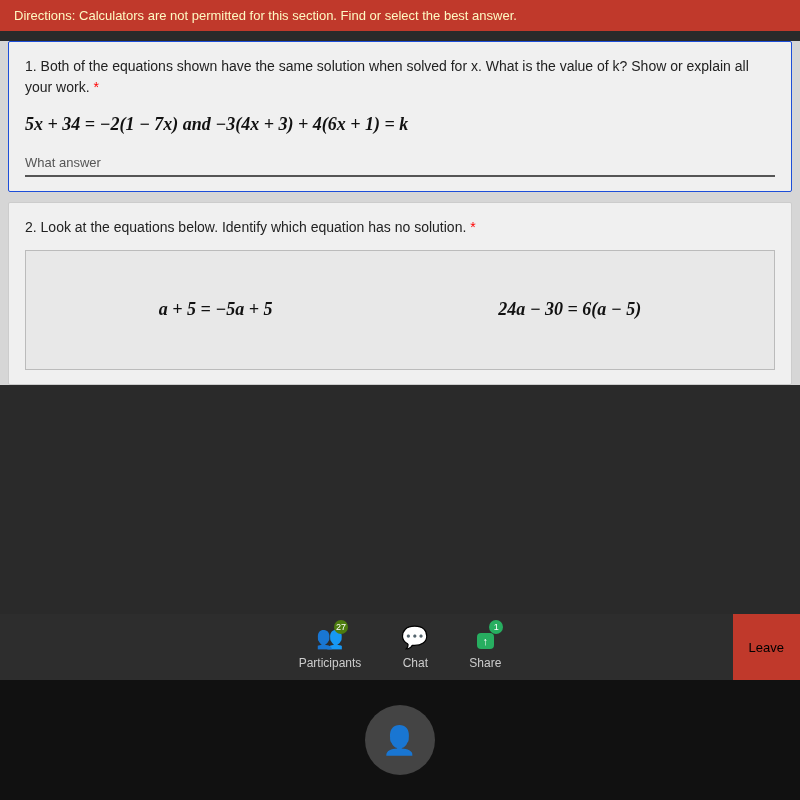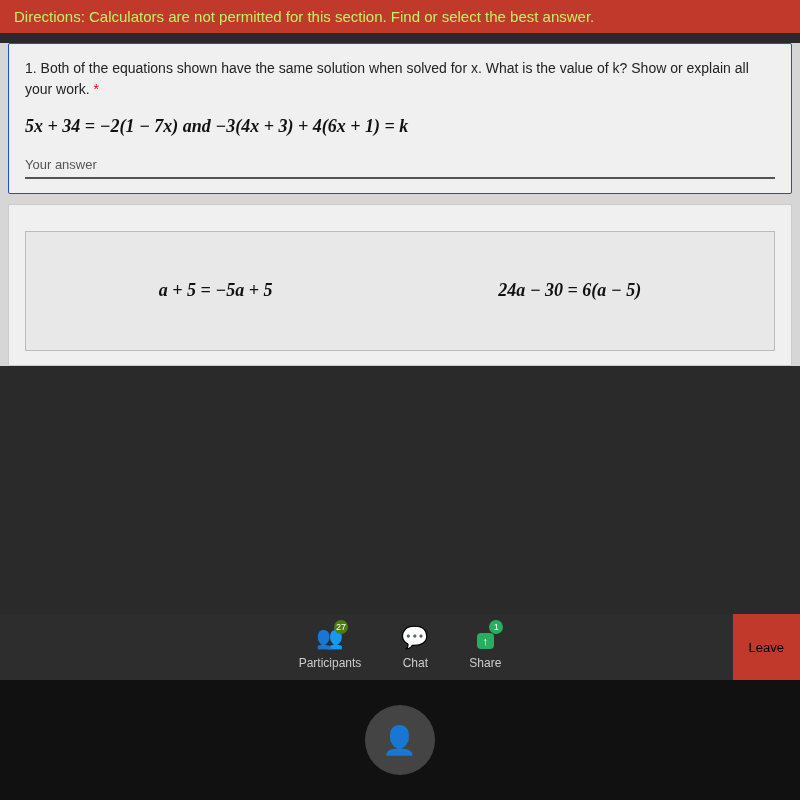--- a/index.html
+++ b/index.html
@@ -16,22 +16,22 @@
     .screen {
       width: 800px;
       height: 800px;
       position: relative;
       background: #2a2a2a;
     }
 
     
     .top-banner {
       background: #c0392b;
-      color: #bef264;
-      font-size: 15px;
+      color: #fef9c3;
+      font-size: 13px;
       padding: 8px 14px;
       width: 100%;
     }
 
     
     .main-content {
       background: #d6d6d6;
       padding: 0;
       width: 100%;
     }
@@ -210,25 +210,30 @@
     <div class="question-card">
       <p class="question-text">
         <span>1.</span>
         <span>Both of the equations shown have the same solution when solved for x. What is the value of k? Show or explain all your work.</span>
         <span class="required-star">*</span>
       </p>
       <div class="equation-line">
         <span>5x + 34 = −2(1 − 7x)  and  −3(4x + 3) + 4(6x + 1) = k</span>
       </div>
       <div class="answer-input-area">
-        <span class="answer-label">Your answer</span>
+        <span class="answer-label">What answer</span>
       </div>
     </div>
 
     <div class="question-card-2">
+      <p class="question-text">
+        <span>2.</span>
+        <span>Look at the equations below. Identify which equation has no solution.</span>
+        <span class="required-star">*</span>
+      </p>
       <div class="equation-box">
         <div class="equation-item">a + 5 = −5a + 5</div>
         <div class="equation-item">24a − 30 = 6(a − 5)</div>
       </div>
     </div>
 
   </div>
 
   <div class="bottom-toolbar">
 

